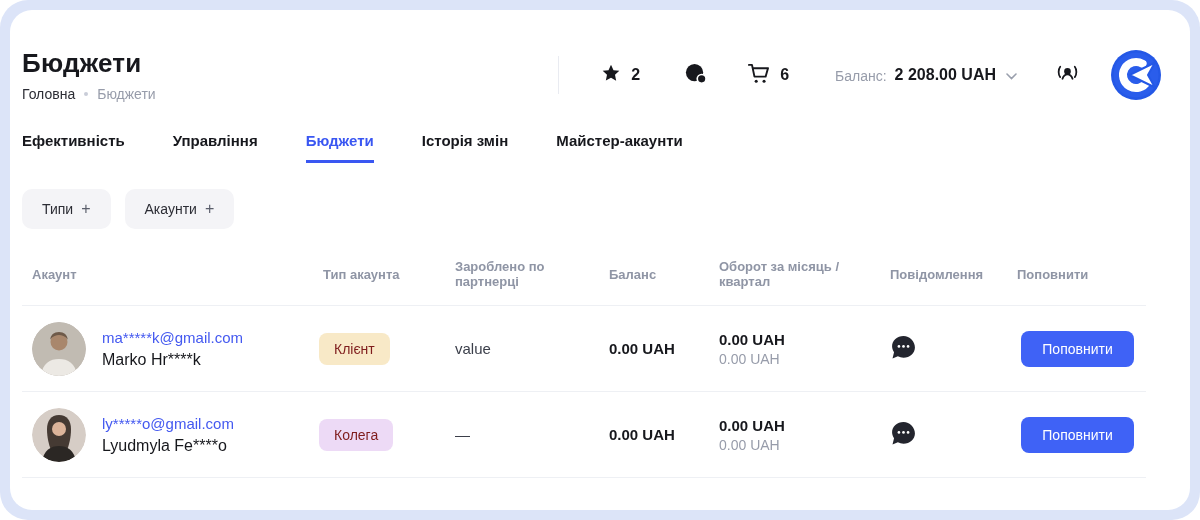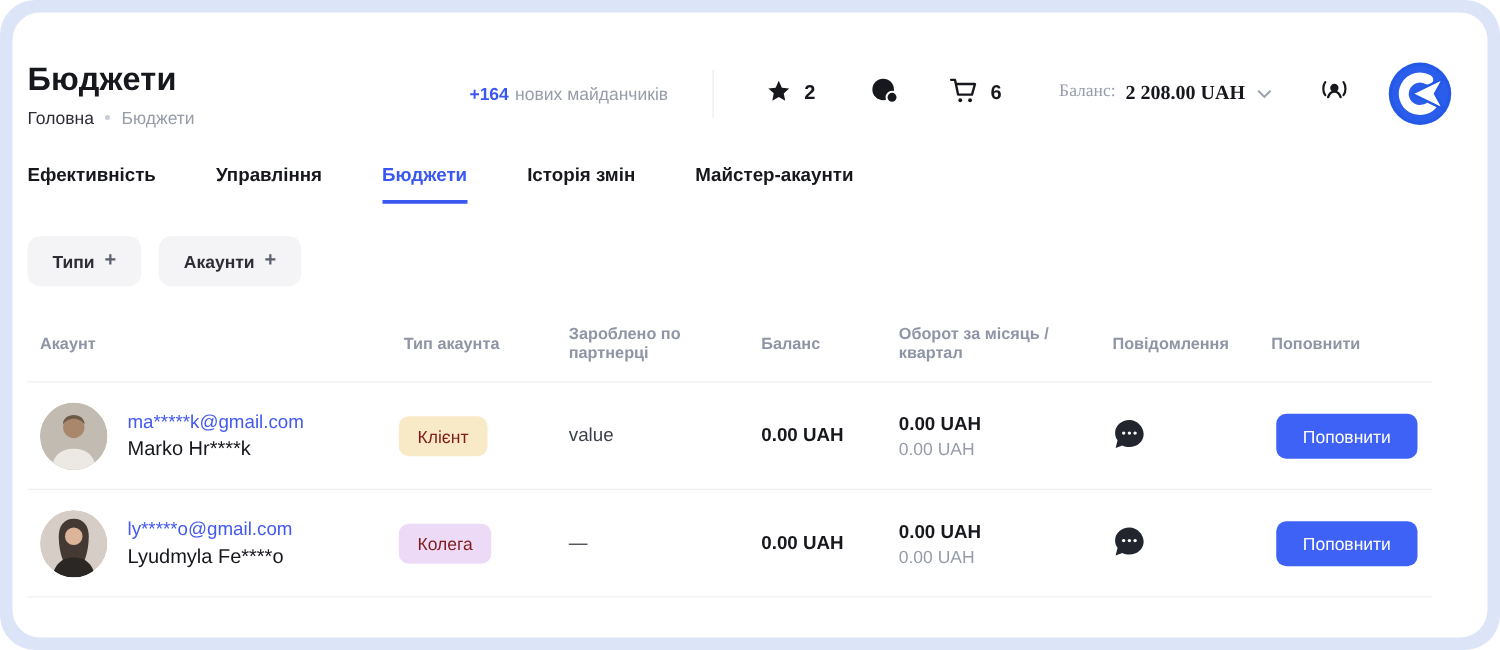--- a/index.html
+++ b/index.html
@@ -20,38 +20,38 @@
   .new-platforms { display:flex; gap:5px; font-size:14px; white-space:nowrap; cursor:pointer; }
   .new-count { color:var(--accent,#3a57f2); font-weight:600; }
   .new-label { color:var(--text-gray,#979caa); }
   .vdivider { width:1px; height:38px; background:#e9ebf1; margin:0 0 0 36px; }
 
   .stat { display:flex; align-items:center; gap:10px; cursor:pointer; }
   .stat-count { font-size:16px; font-weight:700; color:var(--text-dark,#17181d); }
   .ml-42{margin-left:42px} .ml-44{margin-left:44px} .ml-40{margin-left:40px}
   .ml-46{margin-left:46px} .ml-38{margin-left:38px} .ml-30{margin-left:30px}
 
-  .balance { display:flex; align-items:flex-start; gap:8px; cursor:pointer; white-space:nowrap;font-family:Liberation Serif, serif; }
+  .balance { display:flex; align-items:flex-end; gap:8px; cursor:pointer; white-space:nowrap; }
   .balance-label { font-size:14px; color:var(--text-gray,#979caa); }
   .balance-value { font-size:16px; font-weight:700; color:var(--text-dark,#17181d); }
   .chev { margin-left:2px; }
 
   .logo-btn { width:52px; height:52px; border-radius:50%; cursor:pointer; flex:none; }
 
   
   .tabs { display:flex; gap:48px; margin-top:30px; }
   .tab { font-size:15px; font-weight:700; color:var(--text-dark,#17181d); padding-bottom:11px;
          border-bottom:3px solid transparent; cursor:pointer; }
   .tab.active { color:var(--accent,#3a57f2); border-bottom-color:var(--accent,#3a57f2); }
 
   
   .filters { display:flex; gap:14px; margin-top:26px; padding-left:0px; }
   .chip { display:flex; align-items:center; gap:8px; background:var(--chip-bg,#f4f4f7); border:none;
           border-radius:10px; padding:12px 20px; font-size:14px; color:#2c2d35; cursor:pointer;
-          font-family:inherit;font-weight:bold; }
+          font-family:inherit; }
   .chip-plus { color:#5a5e6b; font-size:16px; line-height:1; }
 
   
   table { width:1124px; border-collapse:collapse; table-layout:fixed; margin-top:20px; }
   col.c1{width:297px} col.c2{width:120px} col.c3{width:153px} col.c4{width:110px}
   col.c5{width:170px} col.c6{width:137px} col.c7{width:137px}
   th { text-align:left; vertical-align:middle; font-size:13px; font-weight:600;
        color:#8f95a5; padding:10px 8px 16px 0; border-bottom:1px solid var(--divider,#eef0f4); }
   th .thwrap { display:block; }
   th.h1{padding-left:10px} th.h2{padding-left:4px} th.h3{padding-left:16px; } th.h3 .thwrap{max-width:95px;}
@@ -90,24 +90,20 @@
       <div class="title-block">
         <div class="page-title">Бюджети</div>
         <div class="breadcrumb">
           <span class="crumb-home">Головна</span>
           <span class="crumb-dot"></span>
           <span class="crumb-current">Бюджети</span>
         </div>
       </div>
 
       <div class="top-right">
-        <div class="new-platforms">
-          <span class="new-count">+164</span>
-          <span class="new-label">нових майданчиків</span>
-        </div>
 
         <div class="vdivider"></div>
 
         <div class="stat ml-42">
           <span>
             <svg width="20" height="20" viewBox="0 0 24 24">
                 <path d="M12 2l3 6.6 7 .8-5.2 4.8 1.4 7-6.2-3.6L5.8 21l1.4-7L2 9.4l7-.8z" fill="#17181d"></path>
               </svg>
           </span>
           <span class="stat-count">2</span>

